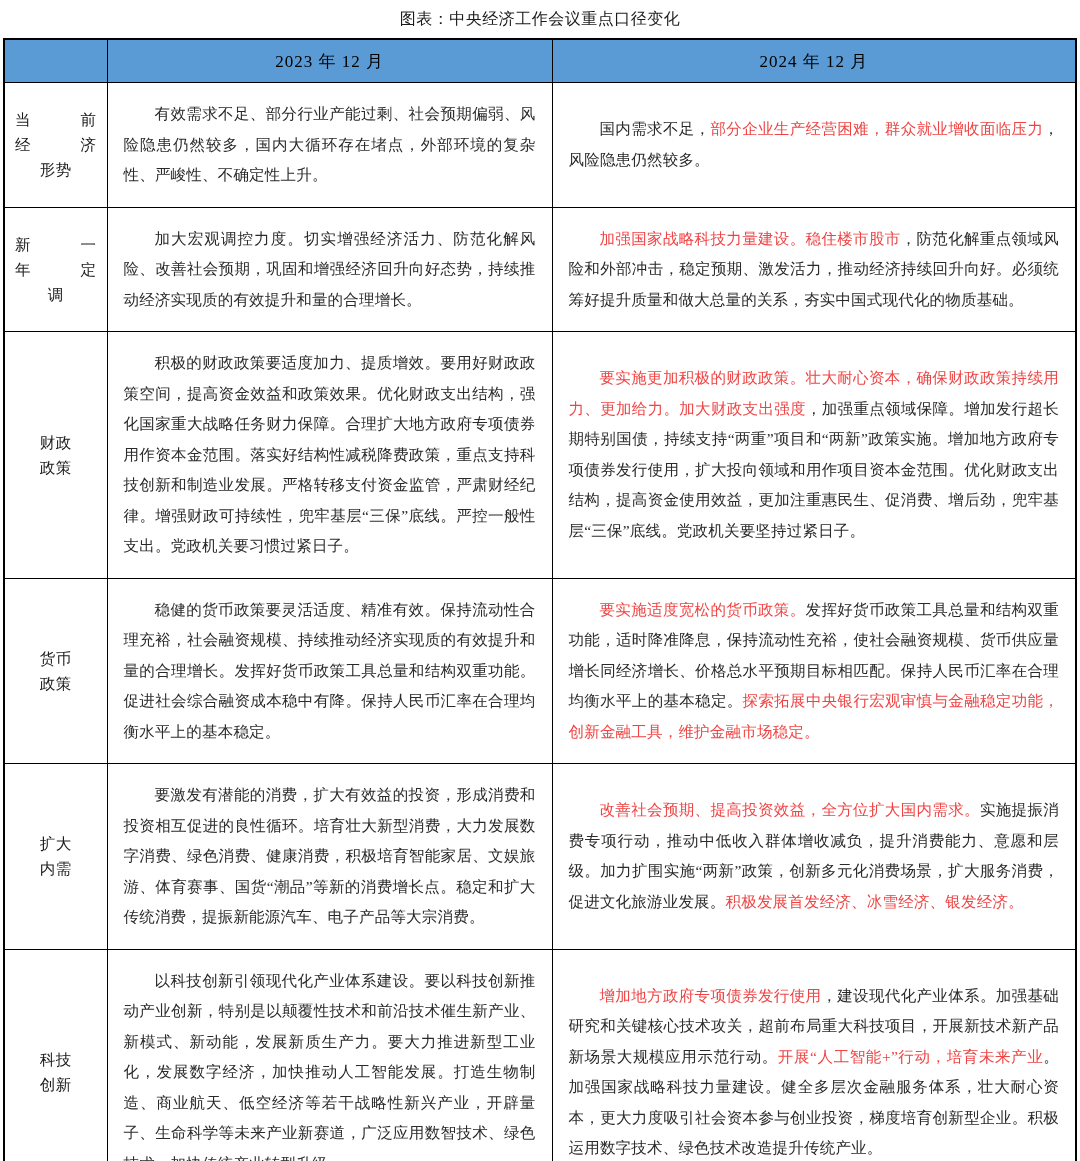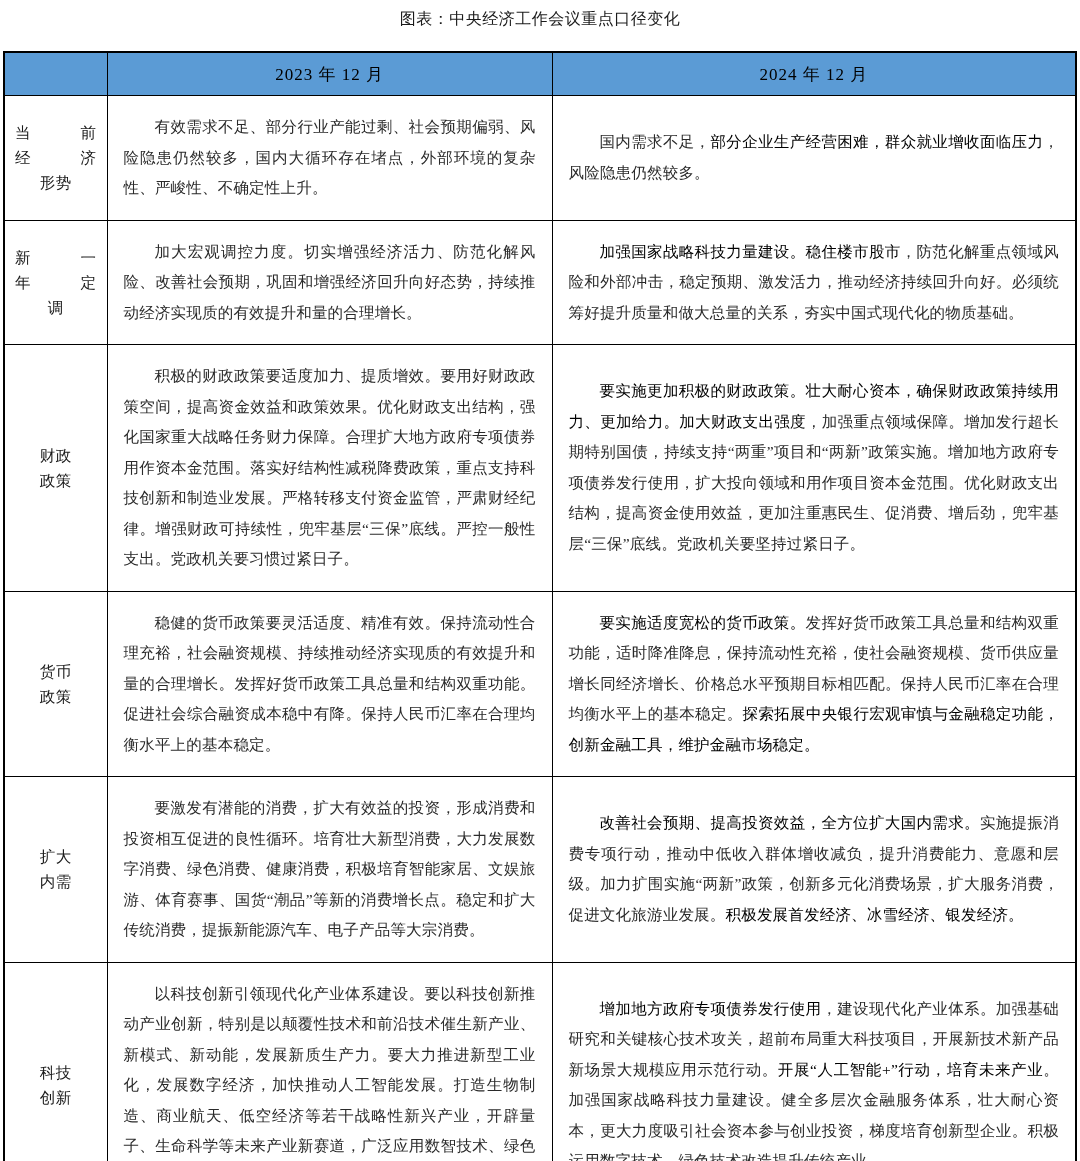--- a/index.html
+++ b/index.html
@@ -20,21 +20,21 @@
     height: 1161px;
     position: relative;
     box-sizing: border-box;
   }
 
   .chart-title {
     text-align: center;
     font-size: 16px;
     line-height: 30px;
     padding-top: 4px;
-    padding-bottom: 17px;
+    padding-bottom: 4px;
     letter-spacing: 0.5px;
     color: #1a1a1a;
     font-family: "Liberation Serif", "DejaVu Serif", serif;
   }
 
   table.compare {
     border-collapse: collapse;
     table-layout: fixed;
     width: 1072px;
     margin: 0 auto;
@@ -90,21 +90,21 @@
     text-justify: inter-ideograph;
     padding: 4px 9px 5px 9px;
     color: #2a2a2a;
     letter-spacing: 0.2px;
   }
   td.cell p {
     margin: 16px;
     text-indent: 2em;
   }
   .hl {
-    color: #000000;
+    color: #ef4444;
   }
   .cell-right { color: #2a2a2a; }
 </style>
 </head>
 <body>
 
 <div class="page">
 
   <div class="chart-title">图表：中央经济工作会议重点口径变化</div>
 

